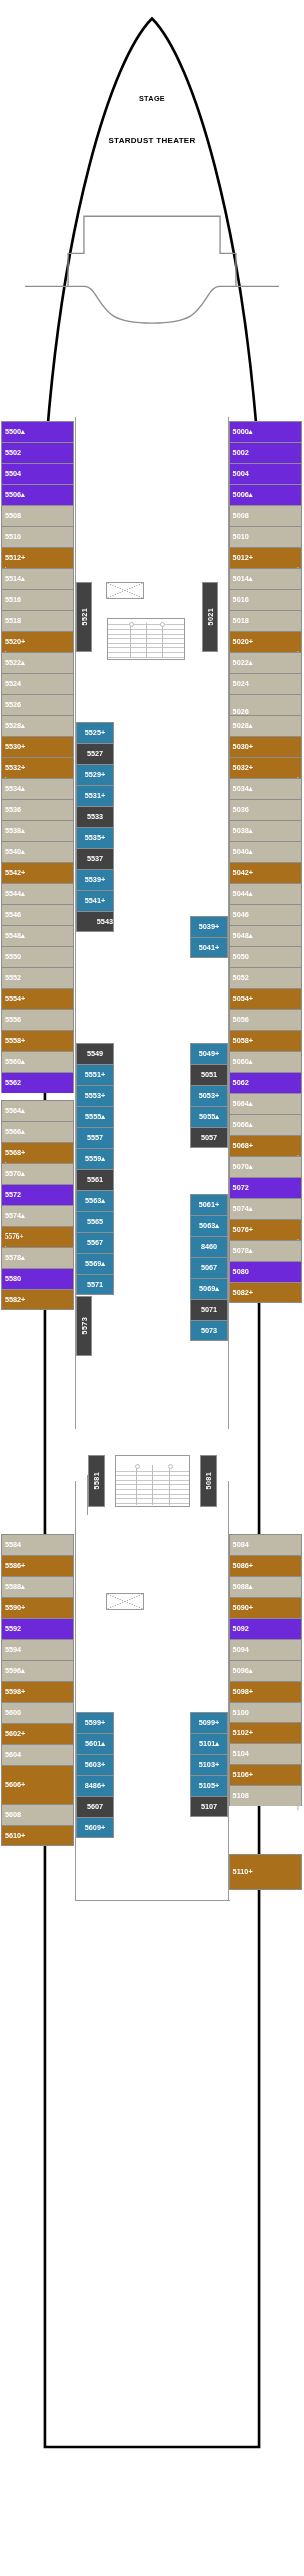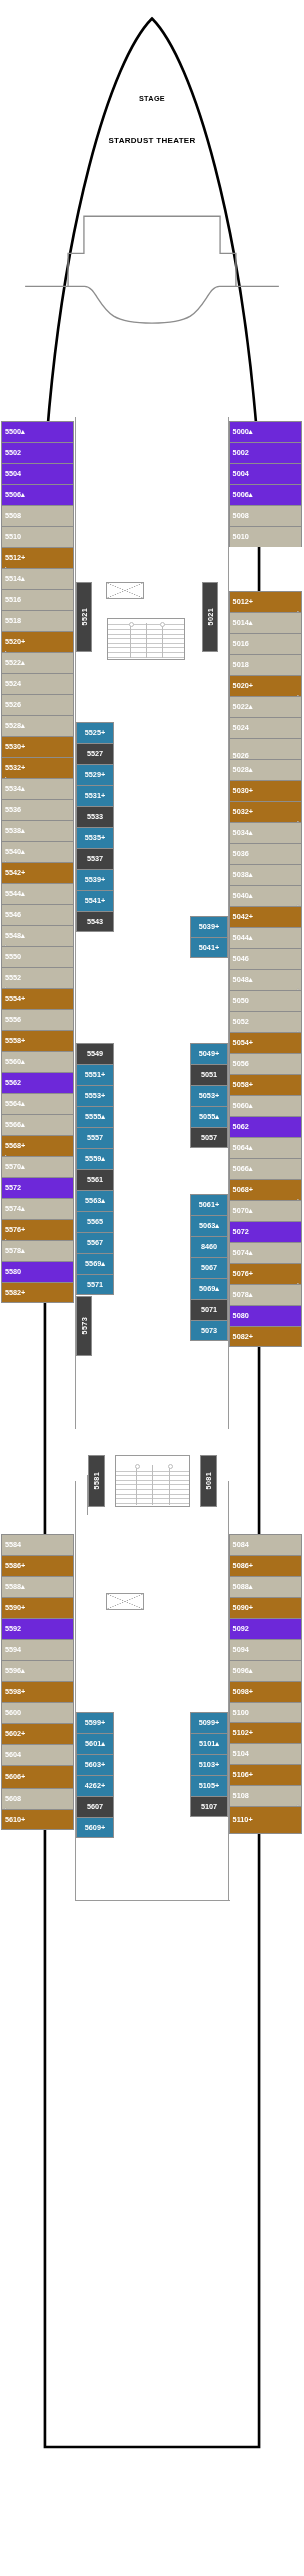--- a/index.html
+++ b/index.html
@@ -269,40 +269,40 @@
       </div>
       <div class="cab c-brown pad-l" style="height: 21px;">
         <span>5558+</span>
       </div>
       <div class="cab c-tan pad-l" style="height: 21px;">
         <span>5560▴</span>
       </div>
       <div class="cab c-orange pad-l" style="height: 21px;">
         <span>5562</span>
       </div>
-      <div class="cab c-tan pad-l" style="height: 21px;">
+      <div class="cab c-tan pad-l" style="height: 21px; margin-top: 7px;">
         <span>5564▴</span>
       </div>
       <div class="cab c-tan pad-l" style="height: 21px;">
         <span>5566▴</span>
       </div>
       <div class="cab c-brown pad-l" style="height: 21px;">
         <span>5568+</span>
         <span class="arrowmark" style="left: 1.3px; bottom: -4.6px;">↕</span>
       </div>
       <div class="cab c-tan pad-l" style="height: 21px;">
         <span>5570▴</span>
       </div>
       <div class="cab c-orange pad-l" style="height: 21px;">
         <span>5572</span>
       </div>
       <div class="cab c-tan pad-l" style="height: 21px;">
         <span>5574▴</span>
       </div>
-      <div class="cab c-brown pad-l" style="height: 21px;">
+      <div class="cab c-brown pad-l" style="height: 21px; font-family: Liberation Serif, serif;">
         <span>5576+</span>
         <span class="arrowmark" style="left: 1.3px; bottom: -4.6px;">↕</span>
       </div>
       <div class="cab c-tan pad-l" style="height: 21px;">
         <span>5578▴</span>
       </div>
       <div class="cab c-orange pad-l" style="height: 21px;">
         <span>5580</span>
       </div>
       <div class="cab c-brown pad-l" style="height: 21px;">
@@ -337,21 +337,21 @@
       </div>
       <div class="cab c-tan pad-l" style="height: 21px;">
         <span>5600</span>
       </div>
       <div class="cab c-brown pad-l" style="height: 21px;">
         <span>5602+</span>
       </div>
       <div class="cab c-tan pad-l" style="height: 21px;">
         <span>5604</span>
       </div>
-      <div class="cab c-brown pad-l" style="height: 23px;">
+      <div class="cab c-brown pad-l" style="height: 39px;">
         <span>5606+</span>
       </div>
       <div class="cab c-tan pad-l" style="height: 21px;">
         <span>5608</span>
         <span class="arrowmark" style="left: 1.3px; bottom: -4.6px;">↕</span>
       </div>
       <div class="cab c-brown pad-l" style="height: 21px;">
         <span>5610+</span>
       </div>
     </div>
@@ -368,21 +368,21 @@
       </div>
       <div class="cab c-orange pad-l" style="height: 21px;">
         <span>5006▴</span>
       </div>
       <div class="cab c-tan pad-l" style="height: 21px;">
         <span>5008</span>
       </div>
       <div class="cab c-tan pad-l" style="height: 21px;">
         <span>5010</span>
       </div>
-      <div class="cab c-brown pad-l" style="height: 21px; margin-top: 44px;">
+      <div class="cab c-brown pad-l" style="height: 21px;">
         <span>5012+</span>
         <span class="arrowmark" style="right: 1.3px; bottom: -4.6px;">↕</span>
       </div>
       <div class="cab c-tan pad-l" style="height: 21px;">
         <span>5014▴</span>
       </div>
       <div class="cab c-tan pad-l" style="height: 21px;">
         <span>5016</span>
       </div>
       <div class="cab c-tan pad-l" style="height: 21px;">
@@ -527,21 +527,21 @@
       <div class="cab c-tan pad-l" style="height: 21px;">
         <span>5104</span>
       </div>
       <div class="cab c-brown pad-l" style="height: 21px;">
         <span>5106+</span>
       </div>
       <div class="cab c-tan pad-l" style="height: 21px;">
         <span>5108</span>
         <span class="arrowmark" style="right: 1.3px; bottom: -4.6px;">↕</span>
       </div>
-      <div class="cab c-brown pad-l" style="height: 28px;">
+      <div class="cab c-brown pad-l" style="height: 36px; margin-top: 48px;">
         <span>5110+</span>
       </div>
     </div>
 
   <div class="col" id="col-port-inner-a" style="left:76px;top:722px;width:38px;" aria-label="column-port-inner-upper">
       <div class="cab c-blue ctr" style="height: 21px;">
         <span>5525+</span>
       </div>
       <div class="cab c-dark ctr" style="height: 21px;">
         <span>5527</span>
@@ -560,21 +560,21 @@
       </div>
       <div class="cab c-dark ctr" style="height: 21px;">
         <span>5537</span>
       </div>
       <div class="cab c-blue ctr" style="height: 21px;">
         <span>5539+</span>
       </div>
       <div class="cab c-blue ctr" style="height: 21px;">
         <span>5541+</span>
       </div>
-      <div class="cab c-dark ctr" style="height: 21px;">
+      <div class="cab c-dark ctr" style="height: 21px; justify-content: flex-end;">
         <span>5543</span>
       </div>
     </div>
 
   <div class="col" id="col-port-inner-b" style="left:76px;top:1043px;width:38px;" aria-label="column-port-inner-mid">
       <div class="cab c-dark ctr" style="height: 21px;">
         <span>5549</span>
       </div>
       <div class="cab c-blue ctr" style="height: 21px; justify-content: center;">
         <span>5551+</span>
@@ -615,21 +615,21 @@
       <div class="cab c-blue ctr" style="height: 21px;">
         <span>5599+</span>
       </div>
       <div class="cab c-blue ctr" style="height: 21px;">
         <span>5601▴</span>
       </div>
       <div class="cab c-blue ctr" style="height: 21px;">
         <span>5603+</span>
       </div>
       <div class="cab c-blue ctr" style="height: 21px;">
-        <span>4262+</span>
+        <span>8486+</span>
       </div>
       <div class="cab c-dark ctr" style="height: 21px;">
         <span>5607</span>
       </div>
       <div class="cab c-blue ctr" style="height: 21px;">
         <span>5609+</span>
       </div>
     </div>
 
   <div class="col" id="col-stbd-inner-a" style="left:190px;top:916px;width:38px;" aria-label="column-starboard-inner-upper">

